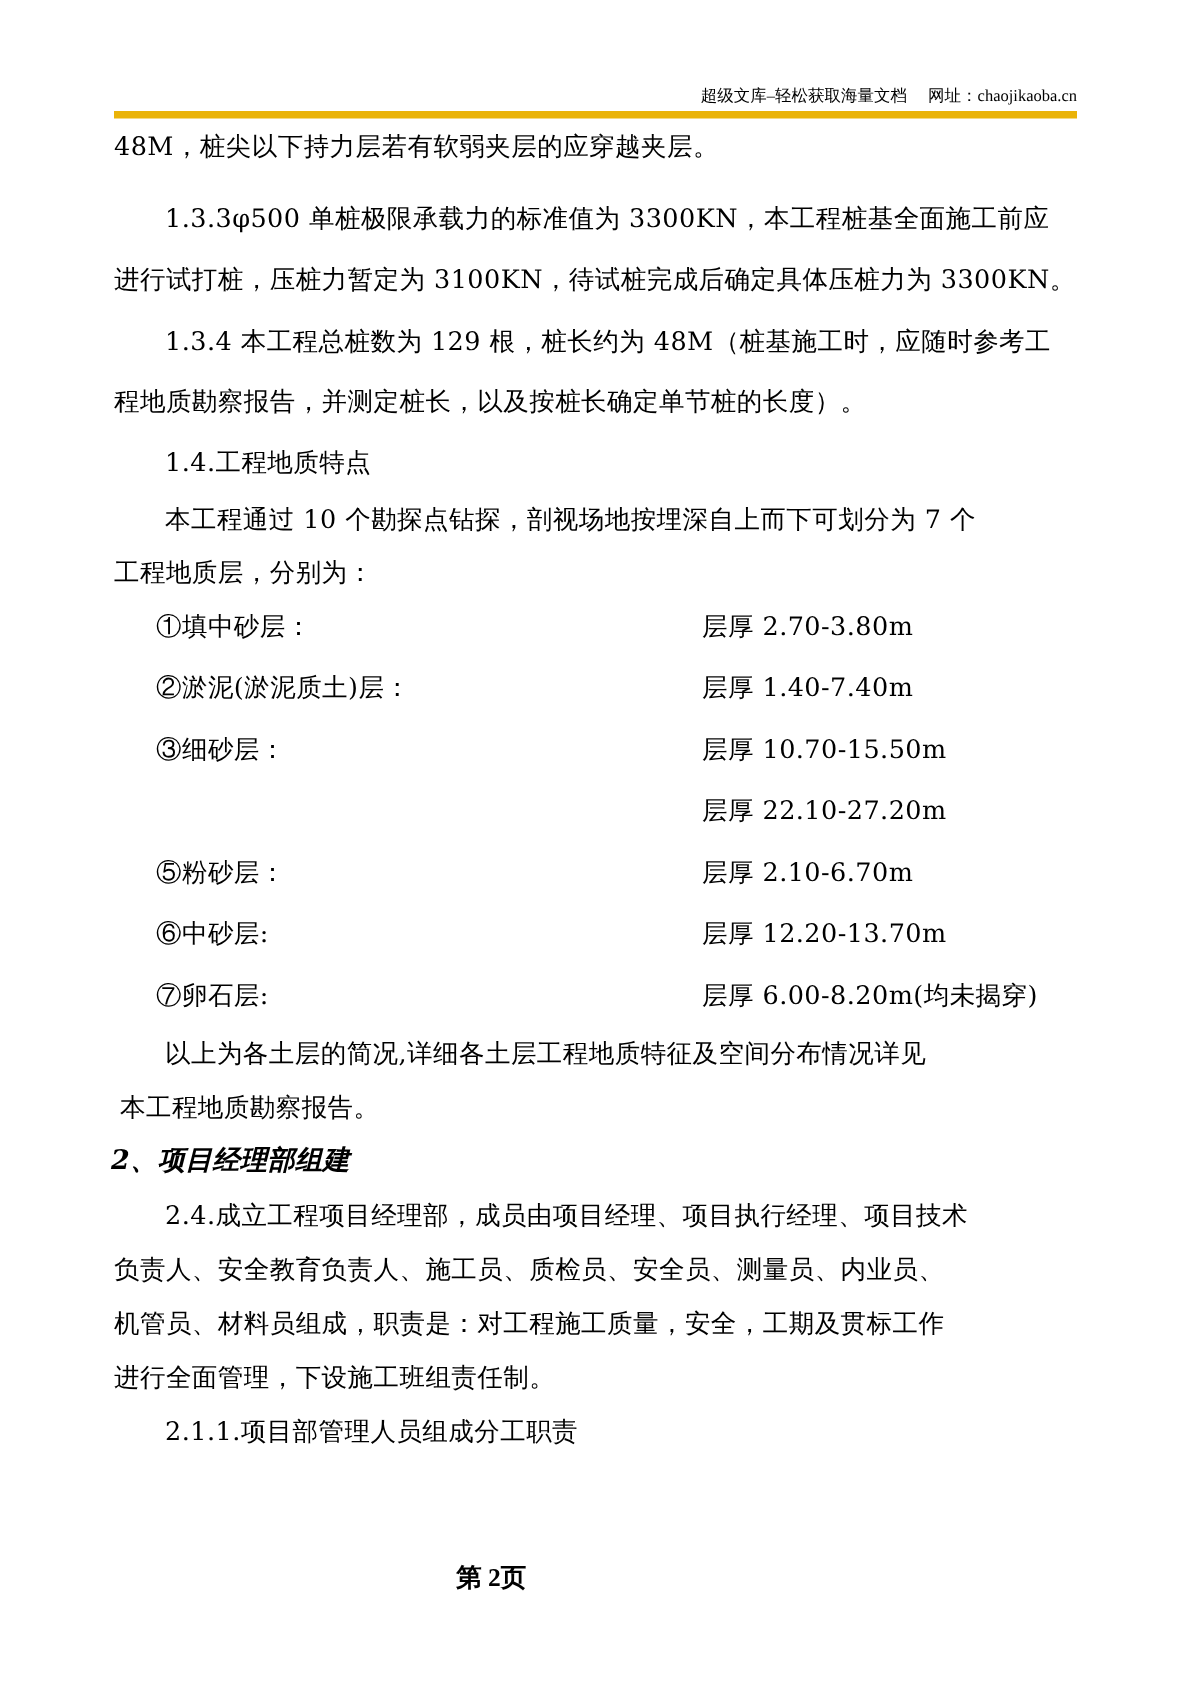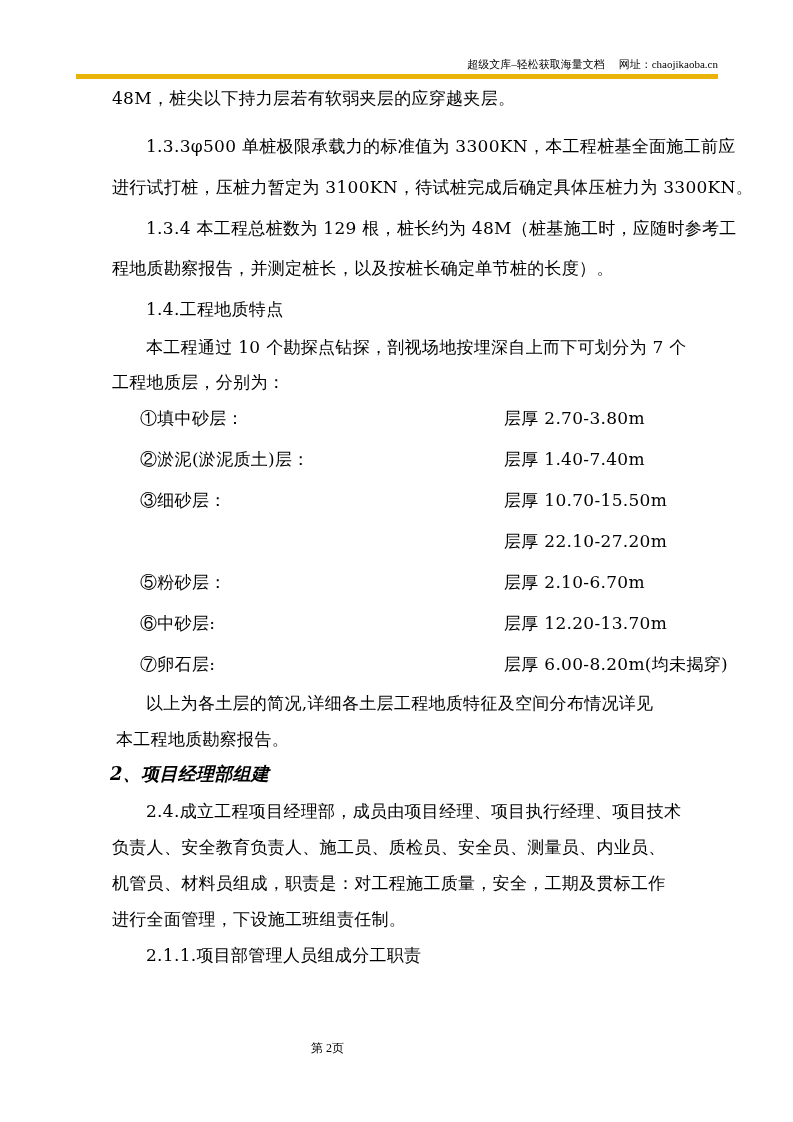--- a/index.html
+++ b/index.html
@@ -4,27 +4,27 @@
   <style>
     html, body { margin: 0; padding: 0; background: #ffffff; }
     body { width: 793px; height: 1122px; position: relative; overflow: hidden;
            font-family: "DejaVu Serif", "Liberation Serif", serif; color: #000; }
     .header { position: absolute; left: 76px; top: 56px; width: 642px; height: 18px;
               border-bottom: 5px solid #eab308; text-align: right; font-size: 11px;
               line-height: 16px; font-family: "Liberation Serif", "DejaVu Serif", serif; }
     .header .gap { display: inline-block; width: 14px; }
     .content { position: absolute; left: 76px; top: 86px; width: 648px;
                font-size: 17px; }
-    .line { position: absolute; left: 0; white-space: nowrap; height: 24px; line-height: 24px; letter-spacing: 0.3px; margin-left: 36px; }
+    .line { position: absolute; left: 0; white-space: nowrap; height: 24px; line-height: 24px; letter-spacing: 0.3px; }
     .indent { padding-left: 34px; }
     .layer-name { position: absolute; left: 28px; white-space: nowrap; }
     .layer-val  { position: absolute; left: 392px; white-space: nowrap; }
     .h2 { font-weight: bold; font-size: 18px; font-style: italic; }
     .footer { position: absolute; left: 0; width: 655px; top: 1040px; text-align: center;
-              font-size: 12px; font-family: "Liberation Serif", "DejaVu Serif", serif; }
+              font-size: 17px; font-family: "Liberation Serif", "DejaVu Serif", serif; font-weight: bold; }
   </style>
 </head>
 <body>
 
 <div class="header">
   <span>超级文库–轻松获取海量文档</span><span class="gap"></span><span>网址：</span><span>chaojikaoba.cn</span>
 </div>
 
 <div class="content">
   <div class="line" style="top:0px">48M，桩尖以下持力层若有软弱夹层的应穿越夹层。</div>

